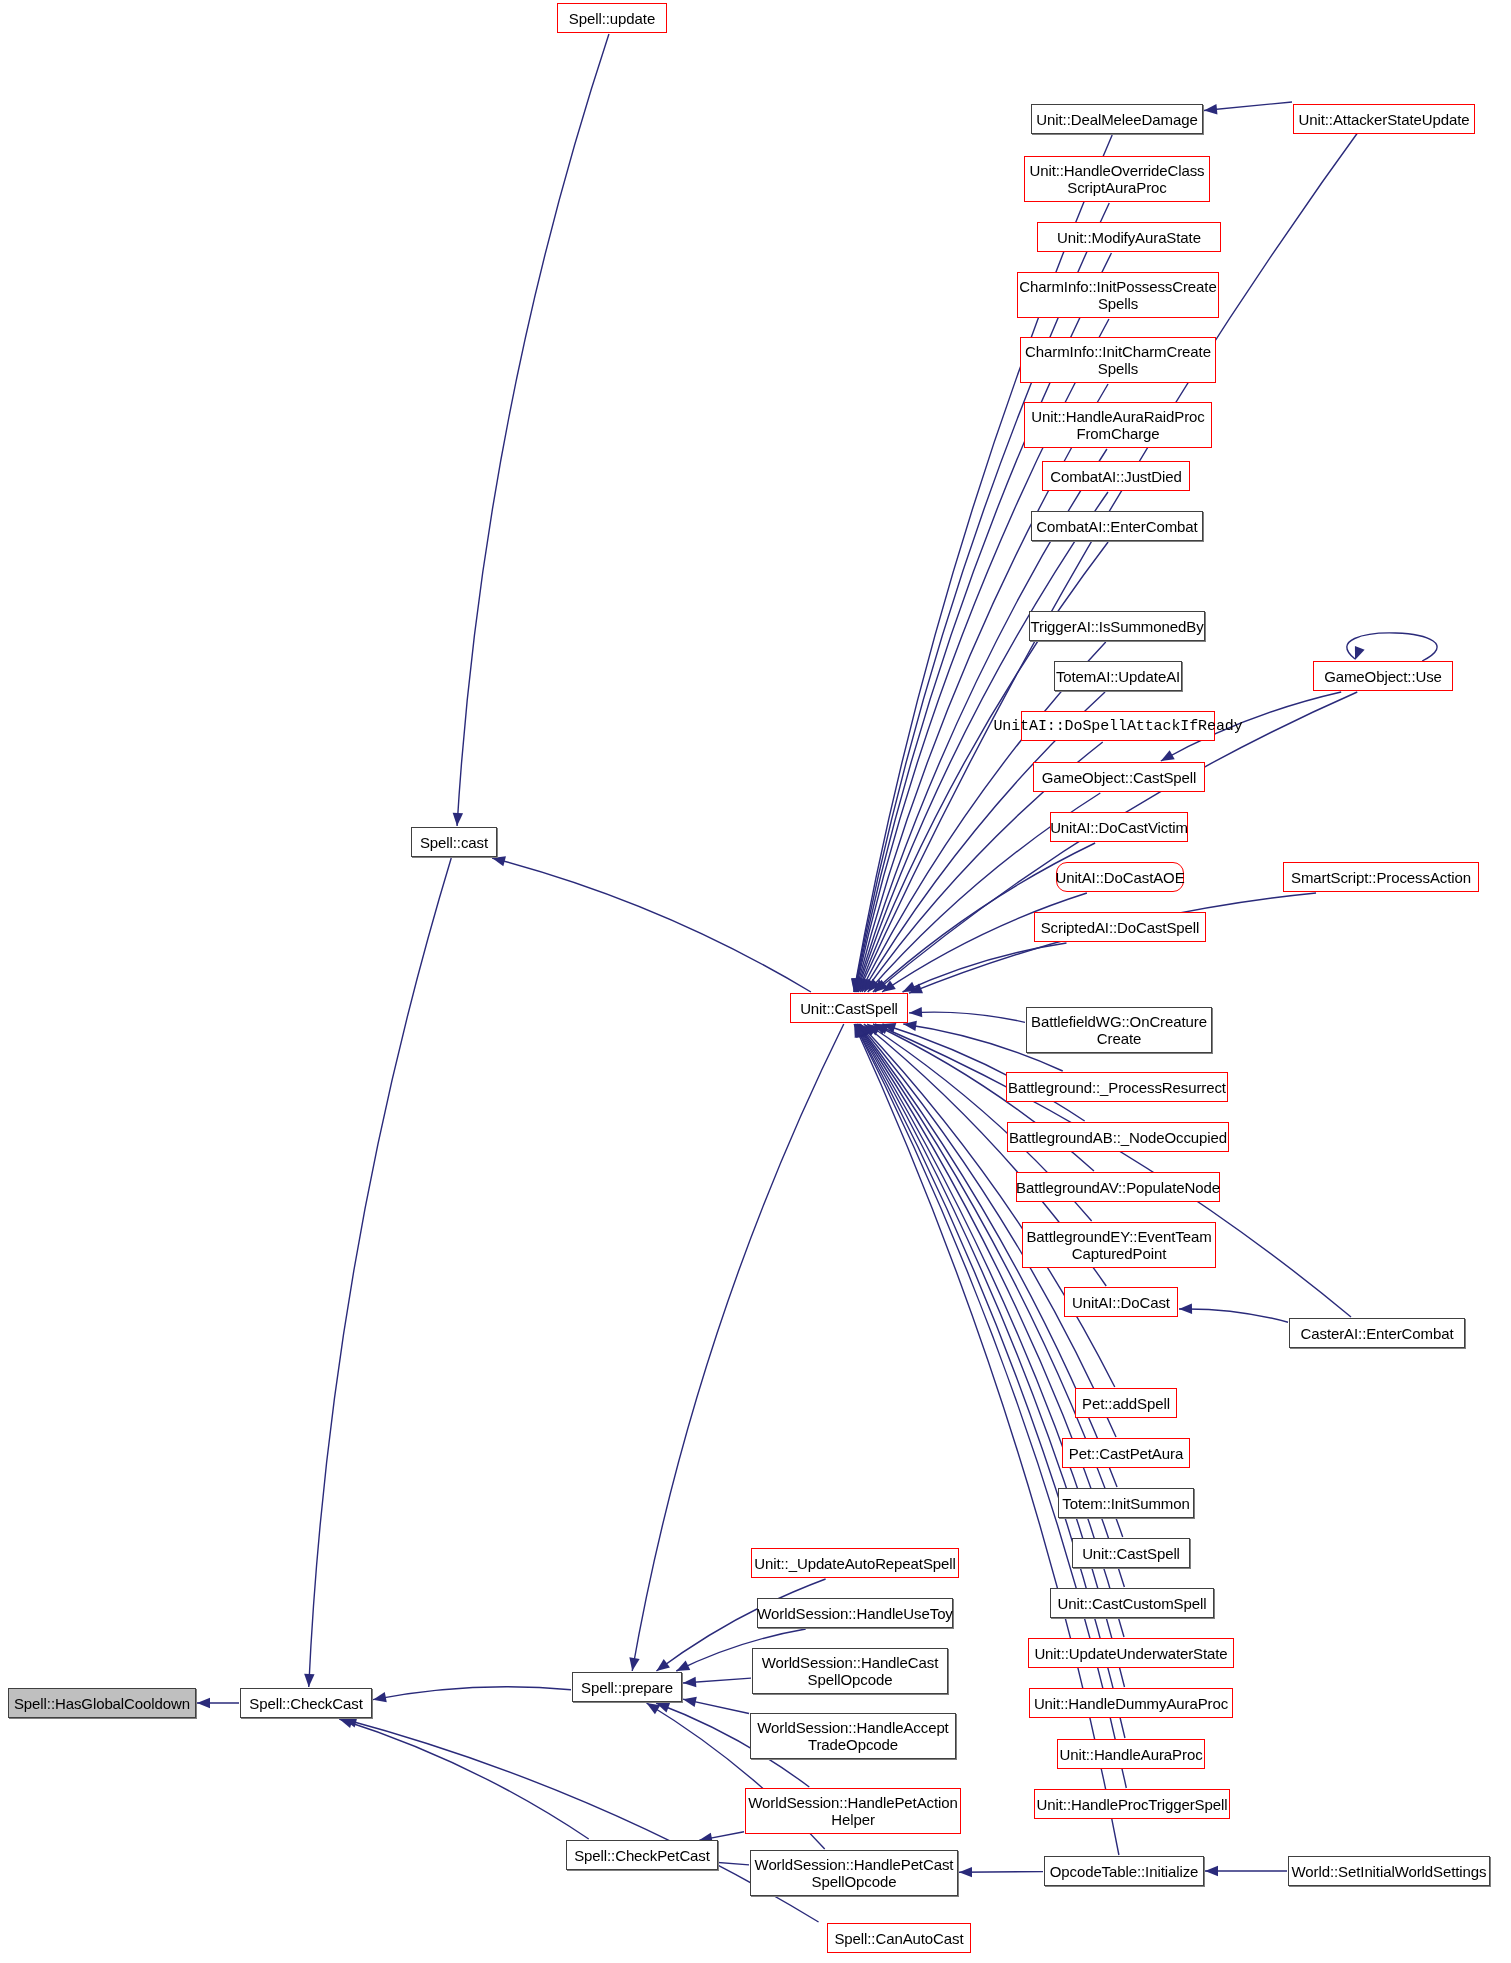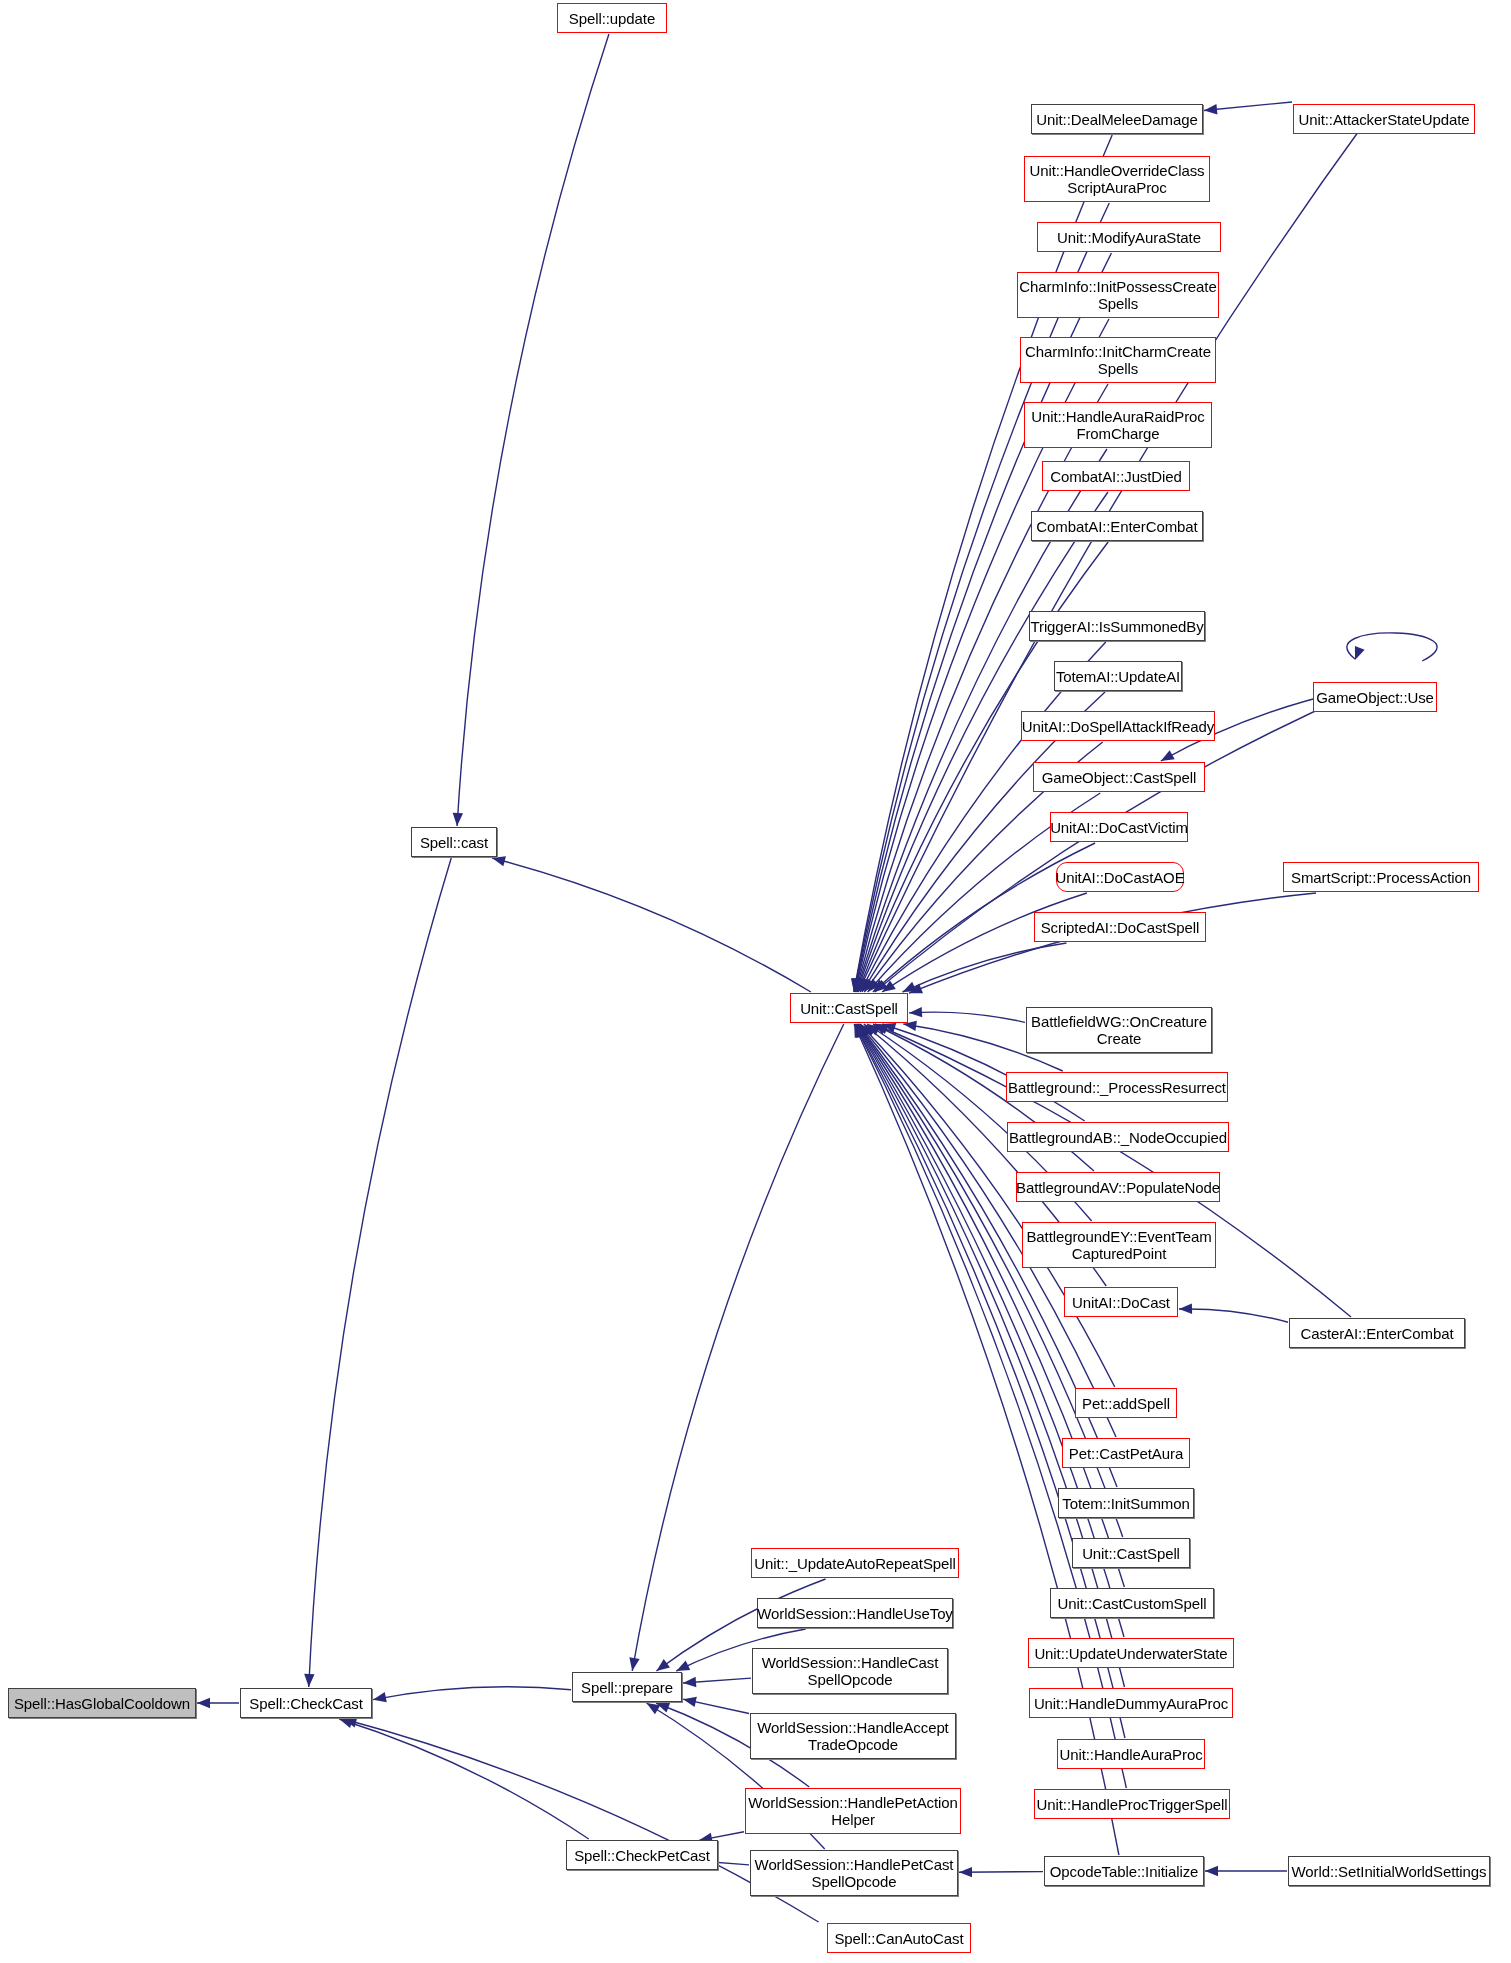--- a/index.html
+++ b/index.html
@@ -271,22 +271,22 @@
     <div class="node red" style="left: 1017px; top: 272px; width: 202px; height: 46px;">CharmInfo::InitPossessCreate
 Spells</div>
     <div class="node red" style="left: 1020px; top: 337px; width: 196px; height: 46px;">CharmInfo::InitCharmCreate
 Spells</div>
     <div class="node red" style="left: 1024px; top: 402px; width: 188px; height: 46px;">Unit::HandleAuraRaidProc
 FromCharge</div>
     <div class="node red" style="left: 1042px; top: 461px; width: 148px; height: 30px;">CombatAI::JustDied</div>
     <div class="node black" style="left: 1031px; top: 511px; width: 172px; height: 30px;">CombatAI::EnterCombat</div>
     <div class="node black" style="left: 1029px; top: 611px; width: 176px; height: 30px;">TriggerAI::IsSummonedBy</div>
     <div class="node black" style="left: 1054px; top: 661px; width: 128px; height: 30px;">TotemAI::UpdateAI</div>
-    <div class="node red" style="left: 1313px; top: 682px; width: 124px; height: 30px; text-align: right;">GameObject::Use</div>
-    <div class="node red" style="left: 1021px; top: 711px; width: 194px; height: 30px;">UnitAI::DoSpellAttackIfReady</div>
+    <div class="node red" style="left: 1313px; top: 661px; width: 140px; height: 30px; text-align: right;">GameObject::Use</div>
+    <div class="node red" style="left: 1021px; top: 711px; width: 194px; height: 30px; font-family: Liberation Mono, monospace;">UnitAI::DoSpellAttackIfReady</div>
     <div class="node red" style="left: 1033px; top: 762px; width: 172px; height: 30px;">GameObject::CastSpell</div>
     <div class="node red" style="left: 1050px; top: 812px; width: 138px; height: 30px;">UnitAI::DoCastVictim</div>
     <div class="node red" style="left: 1056px; top: 862px; width: 128px; height: 30px; border-radius: 11px;">UnitAI::DoCastAOE</div>
     <div class="node red" style="left: 1283px; top: 862px; width: 196px; height: 30px;">SmartScript::ProcessAction</div>
     <div class="node red" style="left: 1034px; top: 912px; width: 172px; height: 30px;">ScriptedAI::DoCastSpell</div>
     <div class="node red" style="left: 790px; top: 993px; width: 118px; height: 30px;">Unit::CastSpell</div>
     <div class="node black" style="left: 1026px; top: 1007px; width: 186px; height: 46px;">BattlefieldWG::OnCreature
 Create</div>
     <div class="node red" style="left: 1006px; top: 1072px; width: 222px; height: 30px;">Battleground::_ProcessResurrect</div>
     <div class="node red" style="left: 1007px; top: 1122px; width: 222px; height: 30px;">BattlegroundAB::_NodeOccupied</div>

